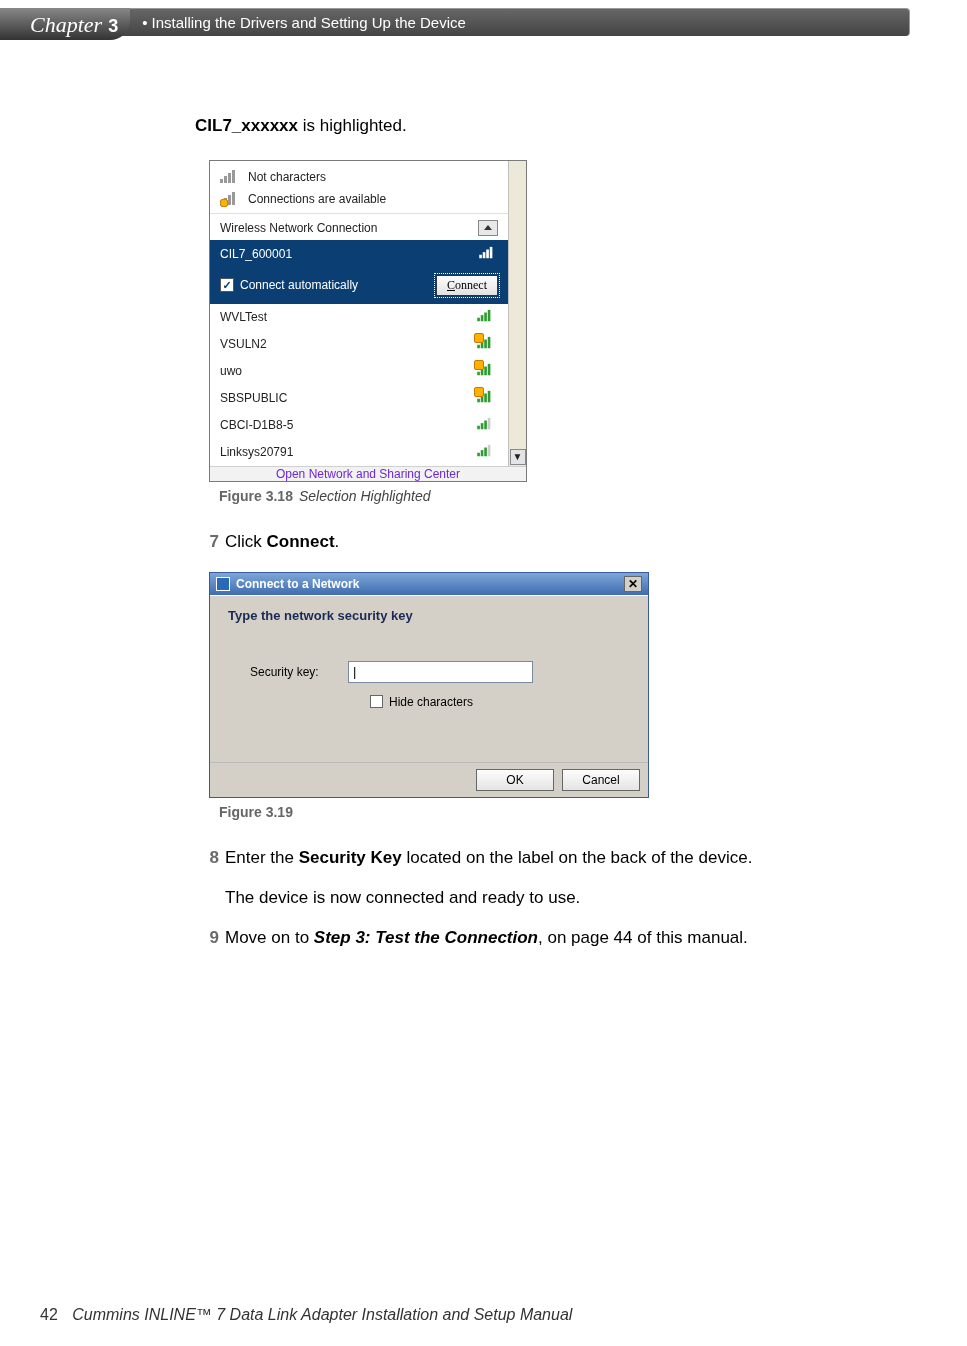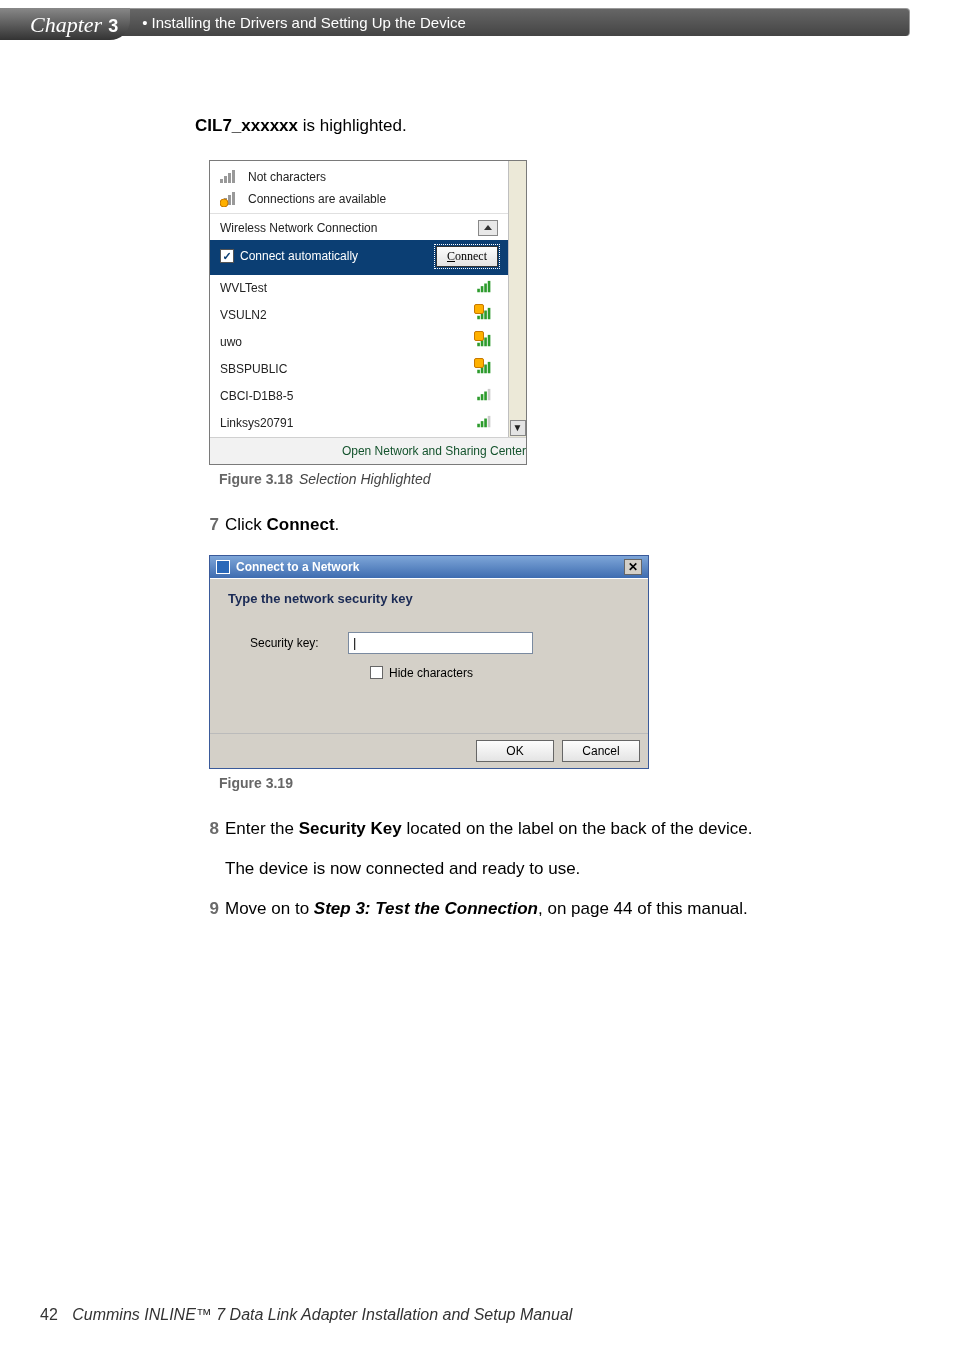--- a/index.html
+++ b/index.html
@@ -26,21 +26,21 @@
     .network-row { display:flex; justify-content:space-between; align-items:center; padding: 5px 10px; }
     .network-row .sig { width: 22px; }
     .selected-net { background: #0b3e73; color:#fff; padding:6px 10px; display:flex; justify-content:space-between; align-items:center; }
     .selected-net .sig rect { fill:#fff; }
     .connect-row { background:#0b3e73; padding:6px 10px 8px 10px; display:flex; align-items:center; justify-content:space-between; }
     .connect-row .left { display:flex; align-items:center; color:#fff; }
     .chk { width:14px; height:14px; background:#fff; border:1px solid #555; margin-right:6px; display:flex; align-items:center; justify-content:center; font-size:11px; font-weight:bold; color:#0b3e73; }
     .connect-btn { background: linear-gradient(#fdfdfd,#e2e2e2); border:1px solid #333; padding:2px 10px; font-size:12px; font-family: Tahoma; position:relative; }
     .connect-btn::before { content:""; position:absolute; inset:-3px; border:1px dotted #fff; }
     .connect-btn u { text-decoration: underline; }
-    .open-center { text-align:right; padding:6px 0; border-top:1px solid #d0d0d0; color:#14532d; background:#f2f2f2; }
+    .open-center { text-align:center; padding:0 0; border-top:1px solid #d0d0d0; color:#6d28d9; background:#f2f2f2; }
     .scroll-col { width:18px; background:#ece9d8; border-left:1px solid #bfbfbf; display:flex; flex-direction:column; justify-content:space-between; }
     .wifi-body { display:flex; }
     .wifi-list { flex:1; }
     .scroll-btn { width:16px; height:16px; border:1px solid #888; margin:1px auto; background:#e4e4e4; display:flex; align-items:center; justify-content:center; font-size:10px; }
     .sig-secured { position:relative; }
     .sig-secured::after { content:""; position:absolute; top:-3px; left:-2px; width:8px; height:8px; background: #ffb100; border-radius:2px; border:1px solid #c77800; }
     
     .fig-caption { font-size: 14px; color:#666; margin: 6px 0 0 24px; display:flex; gap:6px; }
     .fig-caption .fig-label { font-weight:bold; }
     .fig-caption .fig-title { font-style: italic; color:#444; }
@@ -51,21 +51,21 @@
     .step-body .extra { margin-top:20px; }
     
     
     .fig-dialog { width: 440px; margin-left: 14px; margin-top: 4px; font-family: Tahoma, sans-serif; font-size:12px; }
     .dlg-outer { border:1px solid #3a5a9a; }
     .dlg-title { background: linear-gradient(#7ea6d8,#3e6cb0); color:#fff; padding:3px 6px; display:flex; justify-content:space-between; align-items:center; font-weight:bold; }
     .dlg-title .ic { width:14px; height:14px; background:#2a68b8; border:1px solid #fff; margin-right:6px; display:inline-block; }
     .dlg-title .ttl { display:flex; align-items:flex-end; }
     .dlg-close { width:18px; height:16px; background:#d4d0c8; border:1px solid #666; display:flex; align-items:center; justify-content:center; font-weight:bold; color:#000; font-size:12px; }
     .dlg-body { background:#d4d0c8; padding:12px 18px 8px 18px; border-top:1px solid #fff; }
-    .dlg-prompt { font-weight:bold; color:#1a2a55; margin-bottom:26px; font-size:13px; }
+    .dlg-prompt { font-weight:bold; color:#1a2a55; margin-bottom:38px; font-size:13px; }
     .field-row { display:flex; align-items:center; margin-bottom:12px; }
     .field-row .lbl { width:120px; padding-left:22px; }
     .sec-input { width:185px; height:22px; border:1px solid #7a8aa0; background:#fff; padding:2px 4px; font-size:13px; }
     .hide-row { display:flex; align-items:center; padding-left:142px; margin-bottom:45px; }
     .hide-row .hchk { width:13px; height:13px; border:1px solid #666; background:#fff; margin-right:6px; }
     .dlg-btns { display:flex; justify-content:flex-end; gap:8px; padding:6px 8px; border-top:1px solid #bbb; background:#d4d0c8; }
     .dlg-btn { width:78px; height:22px; border:1px solid #666; background:linear-gradient(#fdfdfd,#e4e4e4); font-size:12px; display:flex; align-items:center; justify-content:center; }
     
     .footer { position:absolute; bottom:22px; left:40px; font-style:italic; font-size:16px; color:#333; }
     .footer .pg { font-style:normal; margin-right:10px; }
@@ -114,20 +114,31 @@
           <span>Connections are available</span>
         </div>
         <div class="section-title-row">
           <span>Wireless Network Connection</span>
           <span class="expand-btn">
             <svg width="8" height="5" viewBox="0 0 8 5">
                 <polygon points="0,5 8,5 4,0" fill="#333"></polygon>
               </svg>
           </span>
         </div>
+        <div class="selected-net">
+          <span>CIL7_600001</span>
+          <span class="sig">
+            <svg viewBox="0 0 20 16" width="20" height="14">
+                <rect x="0" y="10" width="3" height="4"></rect>
+                <rect x="4" y="7" width="3" height="7"></rect>
+                <rect x="8" y="4" width="3" height="10"></rect>
+                <rect x="12" y="1" width="3" height="13"></rect>
+              </svg>
+          </span>
+        </div>
         <div class="connect-row">
           <span class="left">
             <span class="chk">✓</span>
             <span>Connect automatically</span>
           </span>
           <button class="connect-btn"><u>C</u><span>onnect</span></button>
         </div>
         <div class="network-row">
           <span>WVLTest</span>
           <span class="sig"><svg viewBox="0 0 20 16" width="20" height="14">

